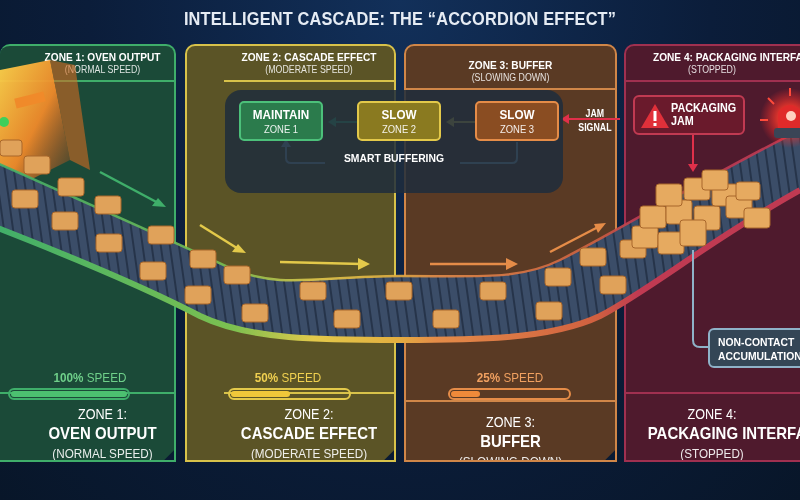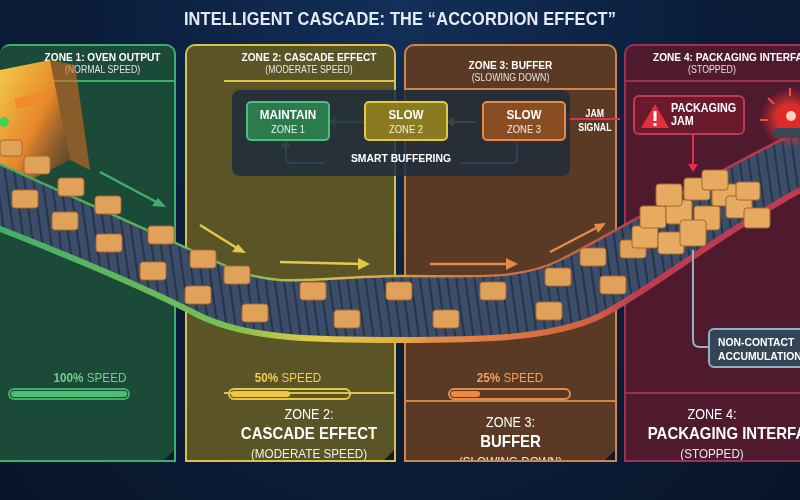--- a/index.html
+++ b/index.html
@@ -39,22 +39,22 @@
   .z3 .zone-head, .z3 .zone-foot { border-color: #d08648; margin-top: 8px; }
   .z4 { left: 624px; width: 190px; background: #4f1a2d; border-color: #a03050; }
   .z4 .zone-head, .z4 .zone-foot { border-color: #a03050; }
 
   .speed { position: absolute; top: 370px; text-align: center; font-size: 13px; transform: scaleX(0.9); }
   .speed b { font-weight: bold; }
   .bar { position: absolute; top: 388px; height: 12px; border-radius: 7px; border: 2px solid; padding: 1px; }
   .bar .fill { height: 100%; border-radius: 5px; }
 
   .flow-panel {
-    position: absolute; left: 225px; top: 90px; width: 338px; height: 86px;
-    background: rgba(30,45,60,0.85); border-radius: 8px; margin-left: 7px;
+    position: absolute; left: 225px; top: 90px; width: 338px; height: 103px;
+    background: rgba(30,45,60,0.85); border-radius: 16px;
   }
   .fbox {
     position: absolute; top: 11px; height: 40px; border-radius: 5px; border: 2px solid;
     text-align: center;
   }
   .fbox .t1 { font-weight: bold; font-size: 13px; margin-top: 4px; transform: scaleX(0.9); }
   .fbox .t2 { font-size: 10.5px; margin-top: 1px; opacity: 0.9; transform: scaleX(0.9); }
   .fb1 { left: 14px; width: 84px; background: #2b7b4c; border-color: #4cc07a; }
   .fb2 { left: 132px; width: 84px; background: #8a7a20; border-color: #e3c94a; }
   .fb3 { left: 250px; width: 84px; background: #8a4d22; border-color: #e58c48; }
@@ -75,20 +75,25 @@
 </style>
 </head>
 <body>
 
 <div class="title">INTELLIGENT CASCADE: THE “ACCORDION EFFECT”</div>
 
 <div class="zone z1">
   <div class="zone-head">
     <div class="h1">ZONE 1: OVEN OUTPUT</div>
     <div class="h2">(NORMAL SPEED)</div>
+  </div>
+  <div class="zone-foot">
+    <div class="f1">ZONE 1:</div>
+    <div class="f2">OVEN OUTPUT</div>
+    <div class="f3">(NORMAL SPEED)</div>
   </div>
 </div>
 <div class="zone z2">
   <div class="zone-head">
     <div class="h1">ZONE 2: CASCADE EFFECT</div>
     <div class="h2">(MODERATE SPEED)</div>
   </div>
   <div class="zone-foot">
     <div class="f1">ZONE 2:</div>
     <div class="f2">CASCADE EFFECT</div>

